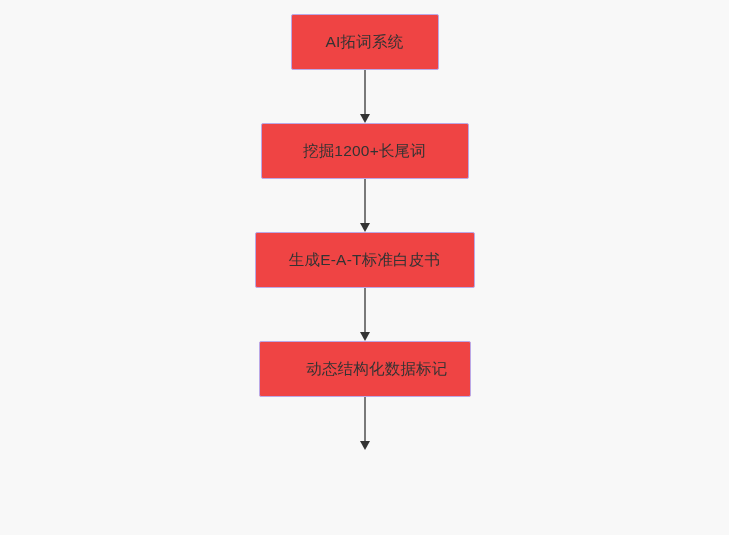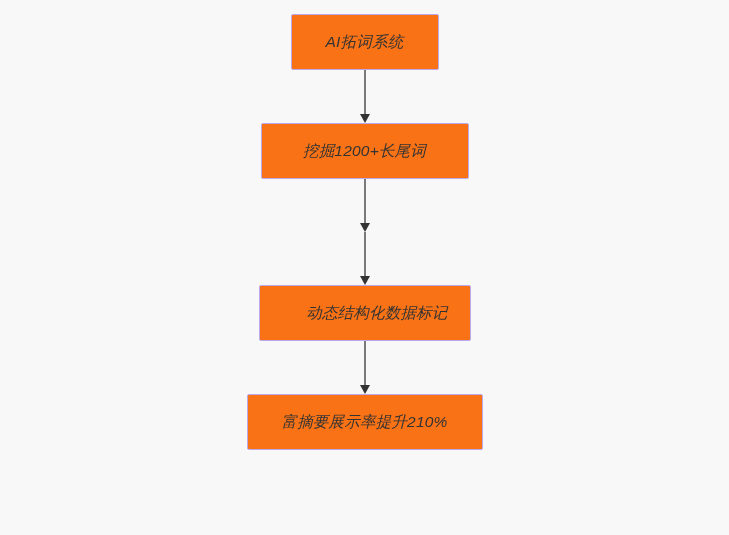--- a/index.html
+++ b/index.html
@@ -29,34 +29,33 @@
     display: flex;
     flex-direction: column;
     align-items: center;
     justify-content: flex-start;
     padding-top: 14px;
     box-sizing: border-box;
   }
 
   .node {
     box-sizing: border-box;
-    background: #f97316;
+    background: #ef4444;
     border: 1.6px solid #bba8e6;
     border-radius: 2px;
     height: 56px;
     display: flex;
     align-items: center;
     justify-content: center;
     color: #333333;
     font-size: 15.5px;
     line-height: 1;
     letter-spacing: 0.2px;
     white-space: nowrap;
     padding: 0 22px;
-    font-style: italic;
   }
 
   .node-label {
     display: block;
   }
 
   
   .node-w1 { width: 148px; }
   .node-w2 { width: 208px; }
   .node-w3 { width: 220px; }
@@ -110,33 +109,33 @@
 
     <div class="node node-w2">
       <span class="node-label">挖掘1200+长尾词</span>
     </div>
 
     <div class="connector">
       <div class="line"></div>
       <div class="arrowhead"></div>
     </div>
 
+    <div class="node node-w3">
+      <span class="node-label">生成E-A-T标准白皮书</span>
+    </div>
 
     <div class="connector">
       <div class="line"></div>
       <div class="arrowhead"></div>
     </div>
 
     <div class="node node-w4">
       <span class="node-label">动态结构化数据标记</span>
     </div>
 
     <div class="connector">
       <div class="line"></div>
       <div class="arrowhead"></div>
     </div>
 
-    <div class="node node-w5">
-      <span class="node-label">富摘要展示率提升210%</span>
-    </div>
 
   </div>
 </div>
 
 </body></html>

